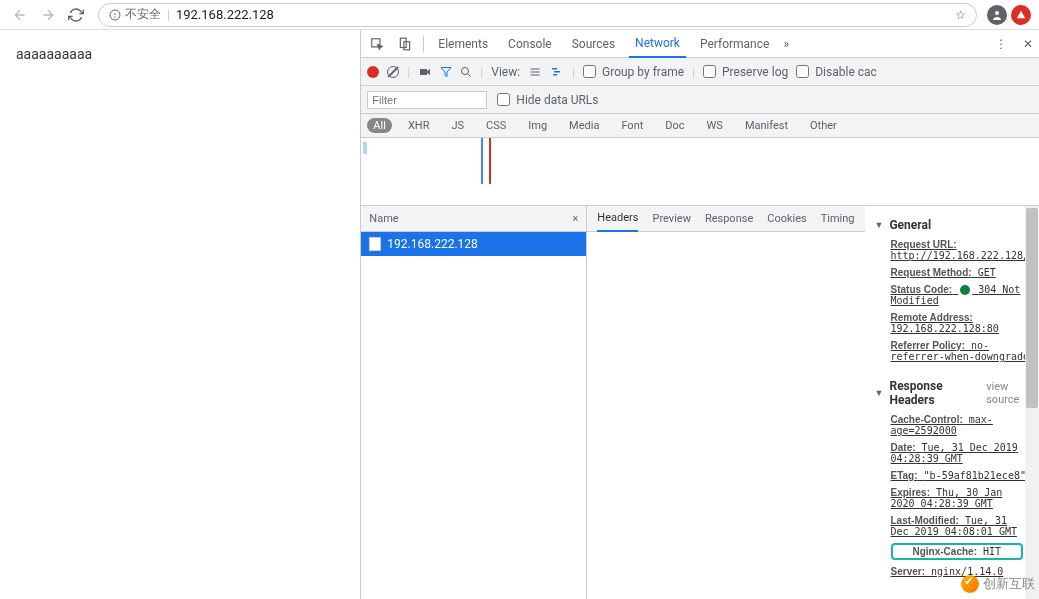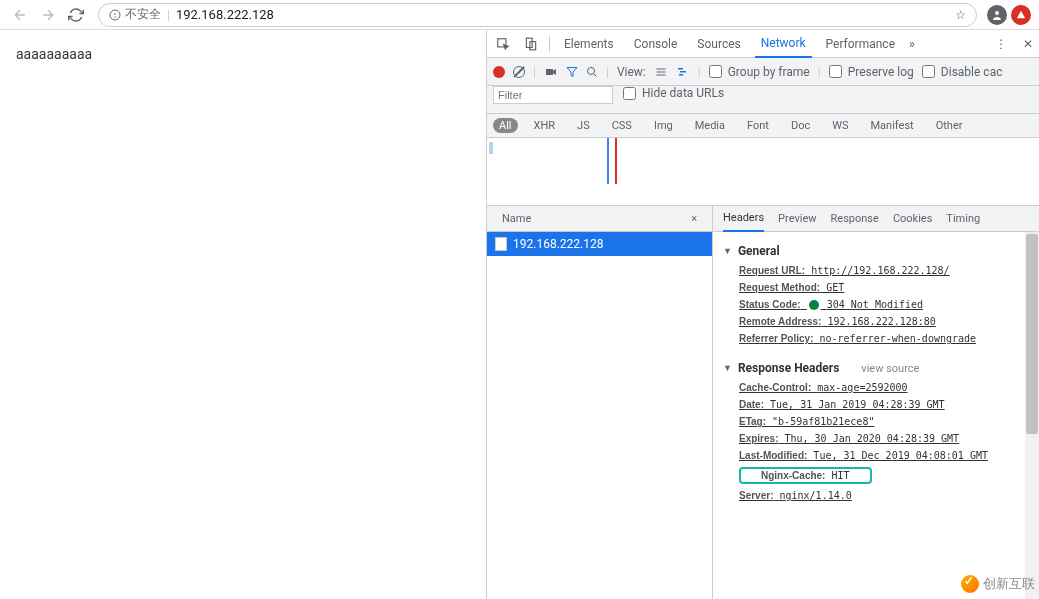--- a/index.html
+++ b/index.html
@@ -25,40 +25,40 @@
   .dt-more { color: #5f6368; margin-left: auto; }
   .dt-close { color: #5f6368; margin-left: 8px; }
   .net-toolbar { display: flex; align-items: center; height: 28px; border-bottom: 1px solid #ccc; padding: 0 6px; gap: 8px; font-size: 12px; color: #5f6368; background: #f1f3f4; }
   .rec-dot { width: 12px; height: 12px; border-radius: 50%; background: #d93025; }
   .stop-icon { width: 12px; height: 12px; border: 1.5px solid #5f6368; border-radius: 50%; position: relative; }
   .stop-icon::after { content: ''; position: absolute; width: 14px; height: 1.5px; background: #5f6368; transform: rotate(-45deg); top: 4px; left: -2px; }
   .pipe { color: #ccc; }
   .filter-icon { color: #1a73e8; }
   .checkbox { display: flex; align-items: center; gap: 6px; }
   .checkbox input { margin: 0; }
-  .filter-row { display: flex; align-items: flex-start; height: 28px; border-bottom: 1px solid #ccc; padding: 0 6px; gap: 10px; font-size: 12px; color: #5f6368; background: #f1f3f4; }
+  .filter-row { display: flex; align-items: center; height: 28px; border-bottom: 1px solid #ccc; padding: 0 6px; gap: 10px; font-size: 12px; color: #5f6368; background: #f1f3f4; }
   .filter-input { width: 120px; height: 18px; border: 1px solid #ccc; padding: 0 4px; font-size: 11px; }
   .type-row { display: flex; align-items: center; height: 24px; border-bottom: 1px solid #ccc; padding: 0 6px; gap: 10px; font-size: 11px; color: #5f6368; background: #f1f3f4; }
   .type-btn { cursor: pointer; padding: 1px 6px; border-radius: 8px; }
   .type-btn.active { background: #888; color: #fff; }
   .timeline { height: 68px; border-bottom: 1px solid #ccc; position: relative; background: #fff; }
   .timeline-labels { display: flex; height: 18px; border-bottom: 1px solid #eee; font-size: 10px; color: #888; }
   .tl-label { flex: 1; text-align: right; padding-right: 20px; line-height: 18px; }
   .tl-bar-area { position: relative; height: 50px; }
   .tl-vbar { position: absolute; top: 0; width: 2px; height: 46px; }
   .tl-bar1 { left: 2px; background: #aed6f1; width: 4px; height: 12px; top: 4px; }
   .tl-bar2 { left: 120px; background: #4285f4; }
   .tl-bar3 { left: 128px; background: #d93025; }
   .request-panel { display: flex; flex: 1; overflow: hidden; }
   .req-list { width: 226px; border-right: 1px solid #ccc; display: flex; flex-direction: column; }
-  .req-header { height: 26px; display: flex; align-items: center; padding: 0 15px; font-size: 11px; color: #5f6368; border-bottom: 1px solid #ccc; background: #f1f3f4; position: relative; }
+  .req-header { height: 26px; display: flex; align-items: center; padding: 0 8px; font-size: 11px; color: #5f6368; border-bottom: 1px solid #ccc; background: #f1f3f4; position: relative; }
   .req-header .close-x { margin-left: auto; cursor: pointer; }
   .req-item { height: 24px; display: flex; align-items: center; padding: 0 8px; gap: 6px; font-size: 12px; background: #1a73e8; color: #fff; cursor: pointer; }
   .doc-icon { width: 12px; height: 14px; background: #fff; border: 1px solid #ccc; }
-  .detail-panel { flex: 1; display: flex; flex-direction: column; overflow: hidden; }
+  .detail-panel { flex: 1; display: flex; flex-direction: row; overflow: hidden; }
   .detail-tabs { height: 26px; display: flex; align-items: center; gap: 14px; padding: 0 10px; border-bottom: 1px solid #ccc; font-size: 11px; color: #5f6368; background: #f1f3f4; }
   .detail-tab { cursor: pointer; height: 26px; display: flex; align-items: center; }
   .detail-tab.active { color: #333; border-bottom: 2px solid #1a73e8; }
   .detail-body { flex: 1; overflow-y: auto; padding: 8px 0; position: relative; }
   .section-hdr { padding: 4px 10px; font-size: 12px; color: #333; font-weight: bold; display: flex; align-items: center; gap: 6px; }
   .section-hdr .tri { font-size: 9px; color: #666; }
   .view-src { font-weight: normal; color: #888; margin-left: 16px; font-size: 11px; }
   .kv { padding: 3px 10px 3px 26px; font-size: 10px; color: #333; font-family: Menlo, Consolas, monospace; text-decoration: underline; }
   .kv b { font-family: -apple-system, sans-serif; color: #545454; }
   .status-dot { display: inline-block; width: 10px; height: 10px; border-radius: 50%; background: #0b8043; vertical-align: middle; margin: 0 2px; }
@@ -264,21 +264,21 @@
           <div class="kv"><b>Status Code:</b> <span class="status-dot"></span> <span>304 Not Modified</span></div>
           <div class="kv"><b>Remote Address:</b> <span>192.168.222.128:80</span></div>
           <div class="kv"><b>Referrer Policy:</b> <span>no-referrer-when-downgrade</span></div>
 
           <div class="section-hdr" style="margin-top:10px">
             <span class="tri">▼</span>
             <span>Response Headers</span>
             <span class="view-src">view source</span>
           </div>
           <div class="kv"><b>Cache-Control:</b> <span>max-age=2592000</span></div>
-          <div class="kv"><b>Date:</b> <span>Tue, 31 Jan 2019 04:28:39 GMT</span></div>
+          <div class="kv"><b>Date:</b> <span>Tue, 31 Dec 2019 04:28:39 GMT</span></div>
           <div class="kv"><b>ETag:</b> <span>"b-59af81b21ece8"</span></div>
           <div class="kv"><b>Expires:</b> <span>Thu, 30 Jan 2020 04:28:39 GMT</span></div>
           <div class="kv"><b>Last-Modified:</b> <span>Tue, 31 Dec 2019 04:08:01 GMT</span></div>
           <div class="kv"><span class="highlight-box"><b>Nginx-Cache:</b> <span>HIT</span></span></div>
           <div class="kv"><b>Server:</b> <span>nginx/1.14.0</span></div>
 
           <div class="watermark">
             <div class="wm-logo"></div>
             <span>创新互联</span>
           </div>

